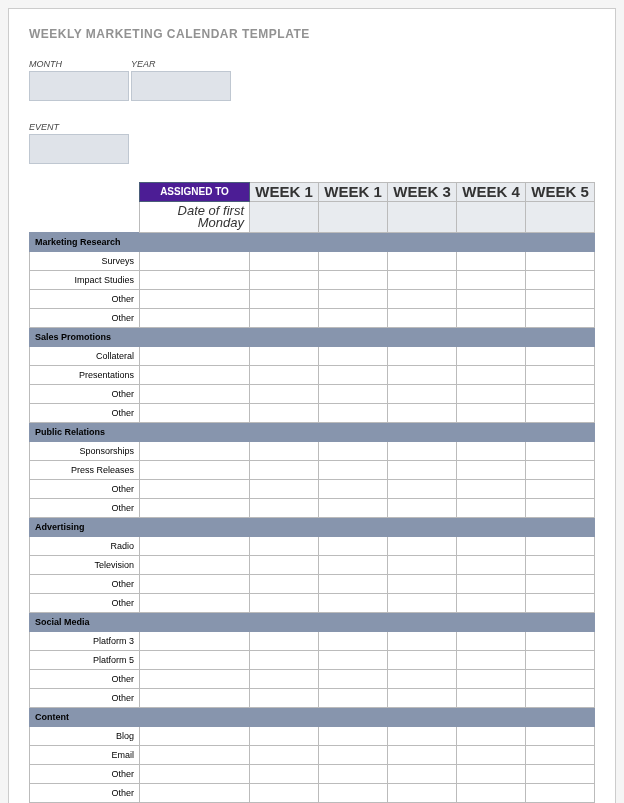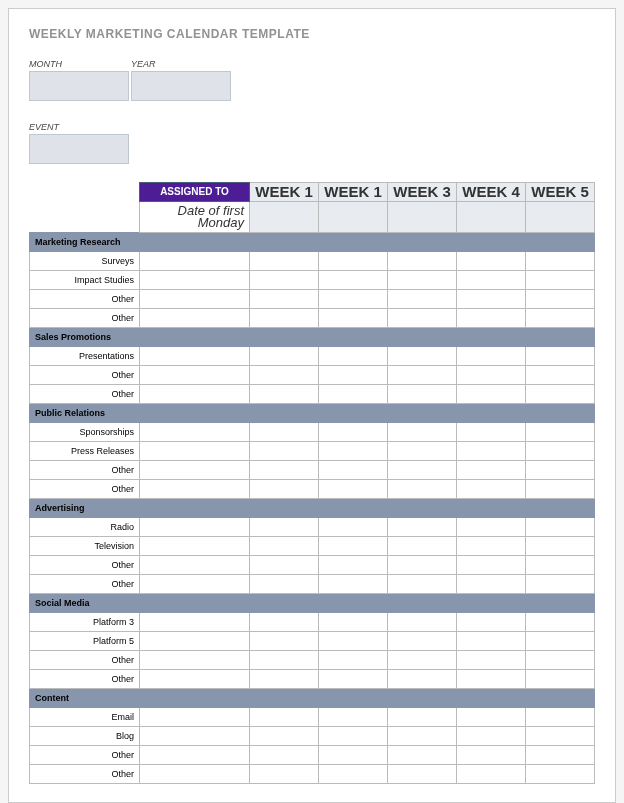--- a/index.html
+++ b/index.html
@@ -209,20 +209,29 @@
         </tr>
         <tr class="row-section">
           <td colspan="2">Sales Promotions</td>
           <td></td>
           <td></td>
           <td></td>
           <td></td>
           <td></td>
         </tr>
         <tr class="row-item">
+          <td class="label">Collateral</td>
+          <td></td>
+          <td></td>
+          <td></td>
+          <td></td>
+          <td></td>
+          <td></td>
+        </tr>
+        <tr class="row-item">
           <td class="label">Presentations</td>
           <td></td>
           <td></td>
           <td></td>
           <td></td>
           <td></td>
           <td></td>
         </tr>
         <tr class="row-item">
           <td class="label">Other</td>
@@ -376,30 +385,30 @@
         </tr>
         <tr class="row-section">
           <td colspan="2">Content</td>
           <td></td>
           <td></td>
           <td></td>
           <td></td>
           <td></td>
         </tr>
         <tr class="row-item">
+          <td class="label">Blog</td>
+          <td></td>
+          <td></td>
+          <td></td>
+          <td></td>
+          <td></td>
+          <td></td>
+        </tr>
+        <tr class="row-item">
           <td class="label">Email</td>
-          <td></td>
-          <td></td>
-          <td></td>
-          <td></td>
-          <td></td>
-          <td></td>
-        </tr>
-        <tr class="row-item">
-          <td class="label">Blog</td>
           <td></td>
           <td></td>
           <td></td>
           <td></td>
           <td></td>
           <td></td>
         </tr>
         <tr class="row-item">
           <td class="label">Other</td>
           <td></td>

